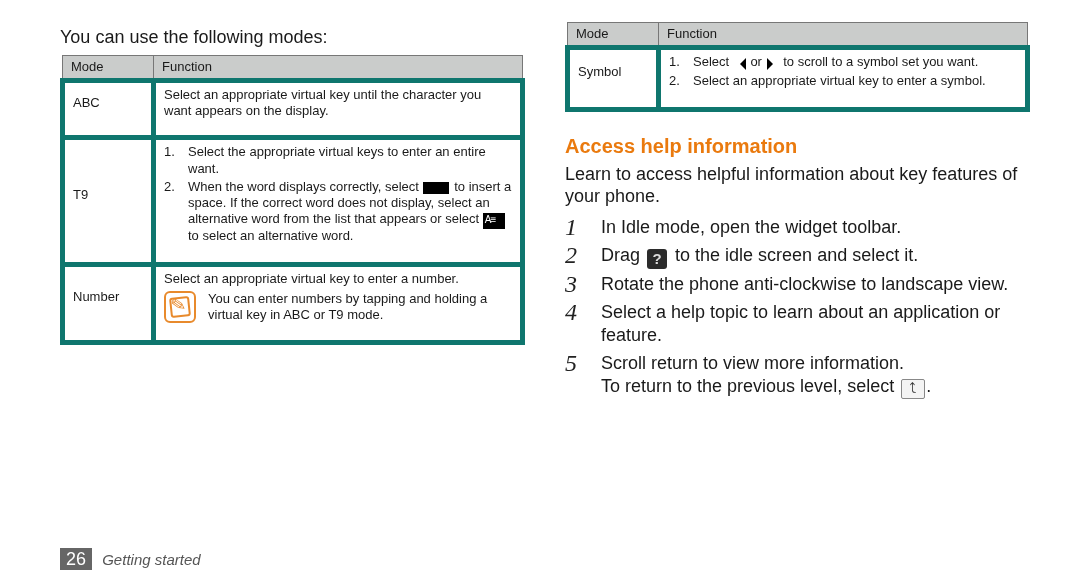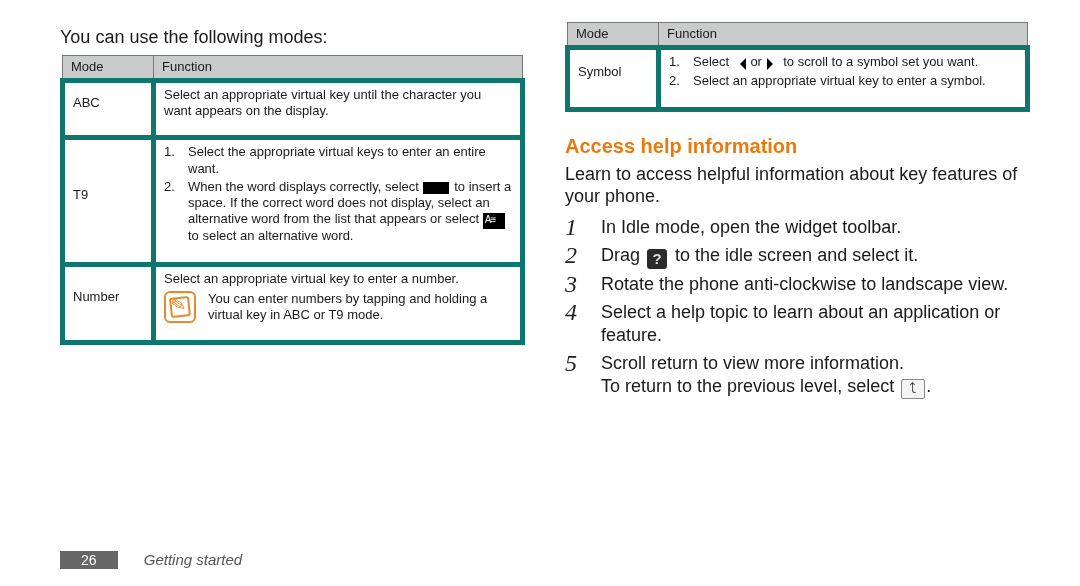--- a/index.html
+++ b/index.html
@@ -145,24 +145,24 @@
   }
   .footer {
     position: absolute;
     left: 60px;
     bottom: 16px;
     font-size: 15px;
   }
   .footer .pnum {
     background: #666;
     color: #fff;
-    padding: 1px 21px;
+    padding: 1px 6px;
     font-style: normal;
-    font-size: 14px;
-    margin-right: 22px;
+    font-size: 18px;
+    margin-right: 6px;
   }
   .footer .chap {
     font-style: italic;
     color: #555;
   }
   
   .ico {
     display: inline-block;
     vertical-align: middle;
     position: relative;

